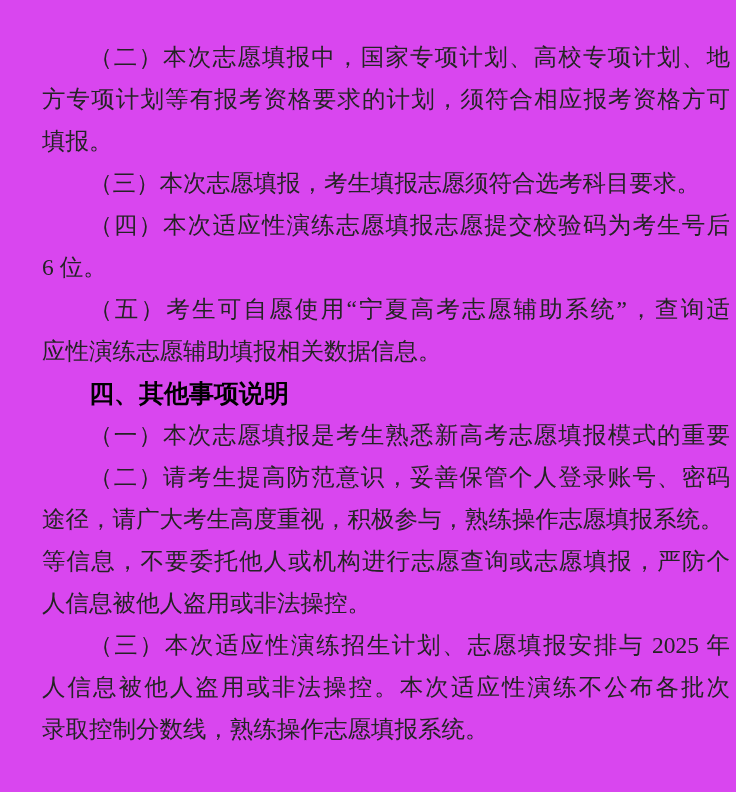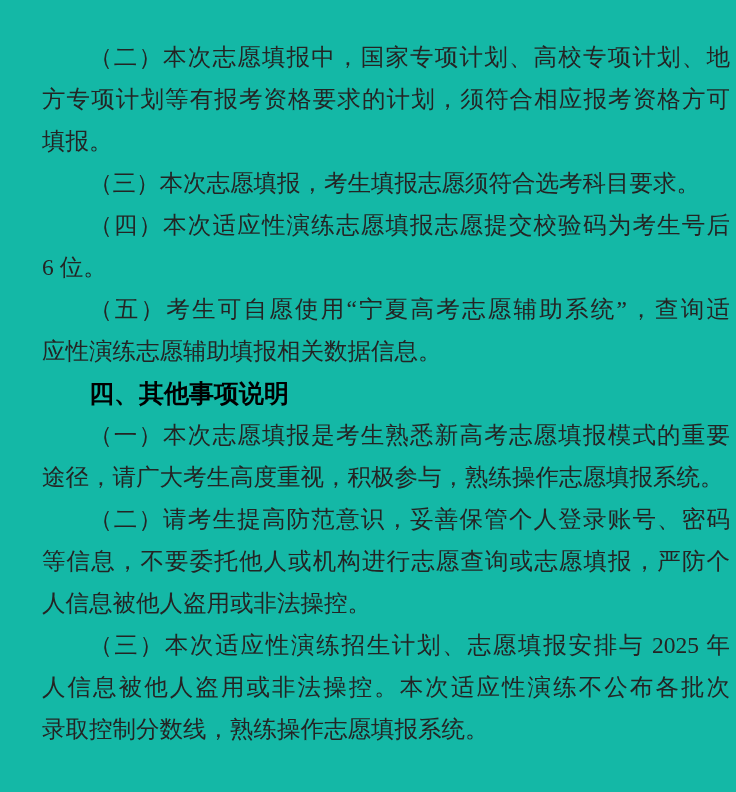--- a/index.html
+++ b/index.html
@@ -4,21 +4,21 @@
 <style>
   html, body {
     margin: 0;
     padding: 0;
     background: #ffffff;
   }
   .page {
     position: relative;
     width: 736px;
     height: 792px;
-    background: #14b8a6;
+    background: #d946ef;
     overflow: hidden;
   }
   .content {
     position: absolute;
     left: 42px;
     top: 36px;
     width: 688px;
   }
   .line {
     font-family: "Liberation Serif", "DejaVu Serif", serif;
@@ -56,21 +56,21 @@
     <div class="line body indent">（二）本次志愿填报中，国家专项计划、高校专项计划、地</div>
     <div class="line body">方专项计划等有报考资格要求的计划，须符合相应报考资格方可</div>
     <div class="line body end">填报。</div>
     <div class="line body indent end">（三）本次志愿填报，考生填报志愿须符合选考科目要求。</div>
     <div class="line body indent">（四）本次适应性演练志愿填报志愿提交校验码为考生号后</div>
     <div class="line body end">6 位。</div>
     <div class="line body indent">（五）考生可自愿使用“宁夏高考志愿辅助系统”，查询适</div>
     <div class="line body end">应性演练志愿辅助填报相关数据信息。</div>
     <div class="line heading">四、其他事项说明</div>
     <div class="line body indent">（一）本次志愿填报是考生熟悉新高考志愿填报模式的重要</div>
+    <div class="line body indent">（二）请考生提高防范意识，妥善保管个人登录账号、密码</div>
     <div class="line body end">途径，请广大考生高度重视，积极参与，熟练操作志愿填报系统。</div>
-    <div class="line body indent">（二）请考生提高防范意识，妥善保管个人登录账号、密码</div>
     <div class="line body">等信息，不要委托他人或机构进行志愿查询或志愿填报，严防个</div>
     <div class="line body end">人信息被他人盗用或非法操控。</div>
     <div class="line body indent">（三）本次适应性演练招生计划、志愿填报安排与 2025 年</div>
     <div class="line body">人信息被他人盗用或非法操控。本次适应性演练不公布各批次</div>
     <div class="line body end">录取控制分数线，熟练操作志愿填报系统。</div>
   </div>
 </div>
 
 </body></html>

